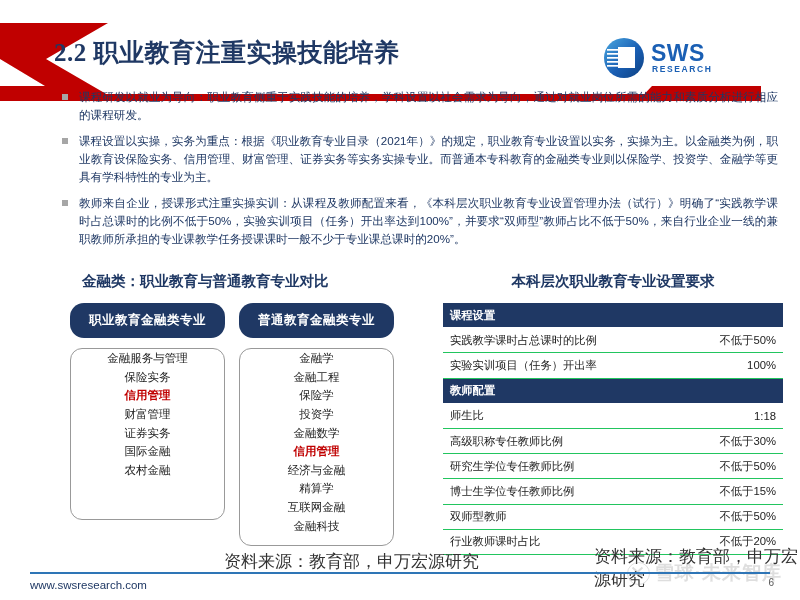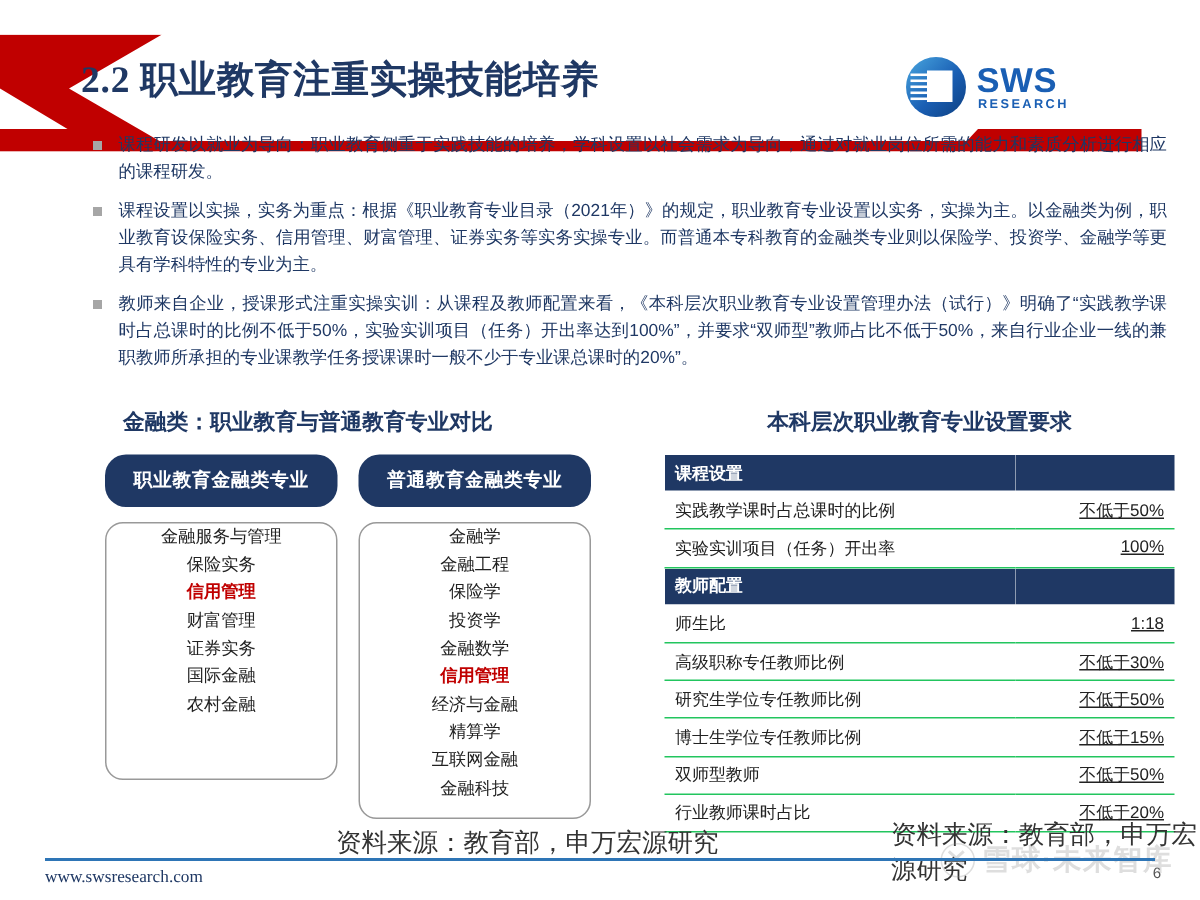--- a/index.html
+++ b/index.html
@@ -189,21 +189,20 @@
   }
   table.req tr.section td {
     background: #1f3864;
     color: #ffffff;
     font-weight: 700;
     border-bottom: 1px solid #ffffff;
   }
   table.req td.val {
     text-align: right;
     width: 92px;
-    text-decoration: underline;
   }
   table.req tr.section td.val { text-align: right; }
 
   
   .src {
     position: absolute;
     font-size: 17px;
     color: #333333;
     margin-left: 34px;
   }
@@ -215,21 +214,20 @@
     position: absolute;
     left: 30px; top: 572px;
     width: 740px; height: 1.6px;
     background: #2e75b6;
   }
   .footer-url {
     position: absolute;
     left: 30px; top: 579px;
     font-size: 11.5px;
     color: #1f3864;
-    font-family: Liberation Serif, serif;
   }
   .page-num {
     position: absolute;
     right: 26px; top: 577px;
     font-size: 10px;
     color: #555555;
   }
 
   
   .watermark {

